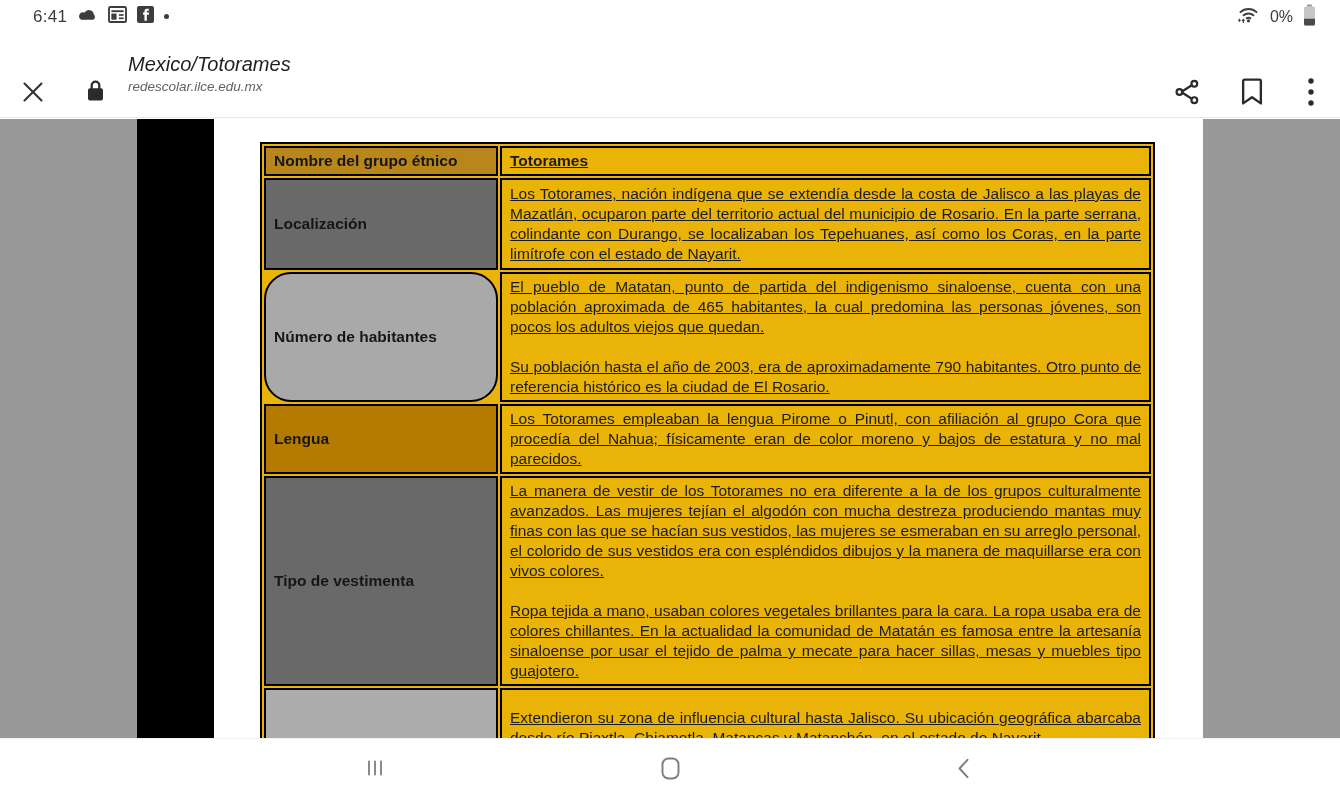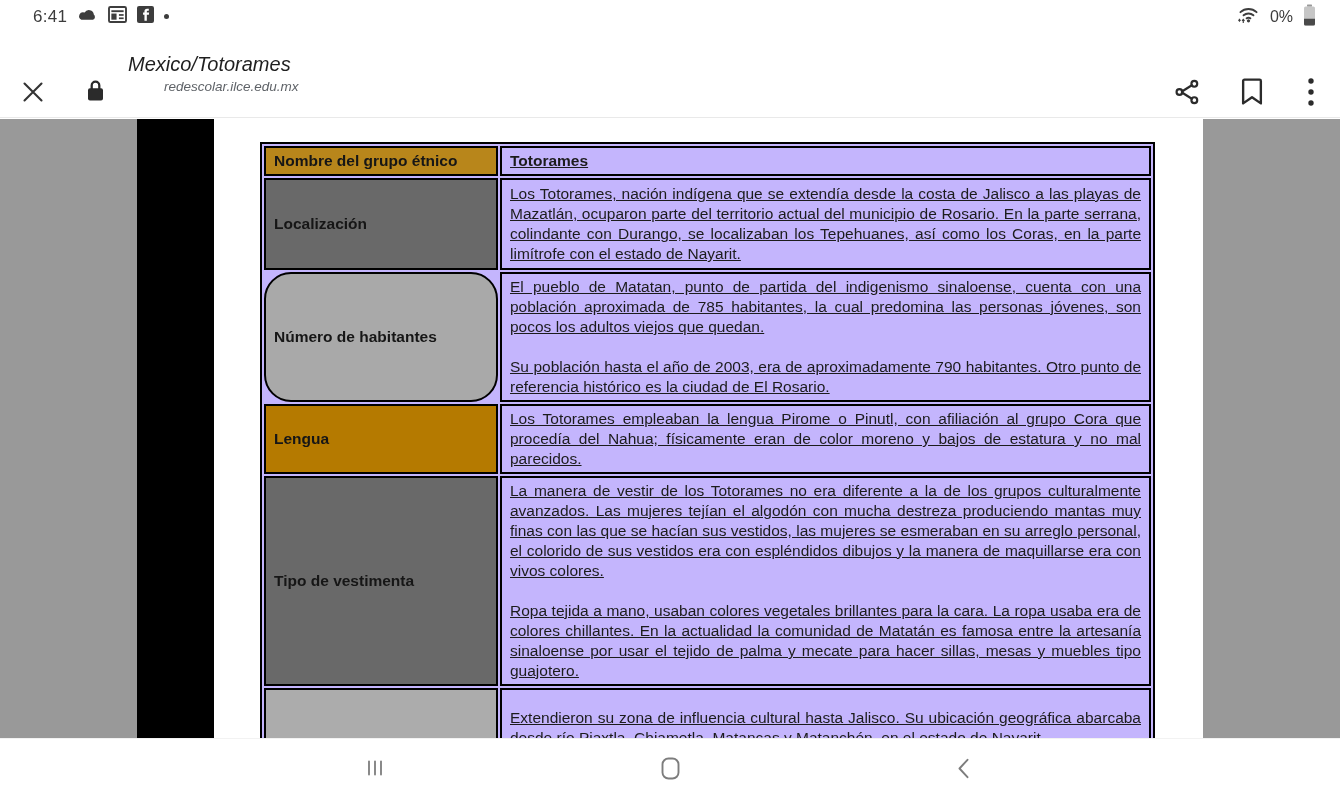--- a/index.html
+++ b/index.html
@@ -18,35 +18,35 @@
 
   
   .browser-header { position: absolute; top: 33px; left: 0; width: 100%; height: 85px;
     background: #fff; border-bottom: 1px solid #e9e9e9; font-style: italic; }
   .hdr-btn { position: absolute; background: transparent; border: none; cursor: pointer;
     display: flex; align-items: center; justify-content: center; }
   .close-btn { left: 18px; top: 60px; width: 30px; height: 30px; transform: translateY(-50%); }
   .lock-wrap { position: absolute; left: 86px; top: 60px; transform: translateY(-50%); }
   .title-block { position: absolute; left: 128px; top: 18px; }
   .page-title { font-size: 20px; color: #1f1f1f; line-height: 26px; }
-  .page-url { font-size: 13.5px; color: #5f6368; line-height: 20px; margin-left: 36px; }
+  .page-url { font-size: 13.5px; color: #5f6368; line-height: 20px; }
   .share-btn { left: 1170px; top: 60px; width: 34px; height: 34px; transform: translateY(-50%); }
   .bookmark-btn { left: 1235px; top: 60px; width: 34px; height: 34px; transform: translateY(-50%); }
   .overflow-btn { left: 1297px; top: 60px; width: 28px; height: 34px; transform: translateY(-50%); }
 
   
   .content { position: absolute; top: 119px; left: 0; width: 1340px; height: 619px;
     background: #fff; overflow: hidden; }
   .gutter-left { position: absolute; left: 0; top: 0; width: 137px; height: 100%; background: #999999; }
   .black-strip { position: absolute; left: 137px; top: 0; width: 77px; height: 100%; background: #000; }
   .gutter-right { position: absolute; left: 1203px; top: 0; width: 137px; height: 100%; background: #999999; }
 
   table.etable { position: absolute; left: 260px; top: 23px; width: 895px;
     border-collapse: separate; border-spacing: 2px; border: 2px solid #000;
-    background: #c4b5fd; table-layout: fixed; }
+    background: #eab308; table-layout: fixed; }
   table.etable td { border: 2px solid #000; padding: 3px 8px; vertical-align: middle; }
   td.lbl { width: 234px; font-weight: bold; font-size: 15.5px; color: #161616; padding-left: 9px; }
   td.val { font-size: 15.5px; line-height: 20px; color: #1c1c1c; text-decoration: underline; }
   td.val p { text-align: justify; }
   td.val p + p { margin-top: 20px; }
   td.val p.bold { font-weight: bold; text-align: left; }
   .bg-gold1 { background: #B8861B; }
   .bg-gold2 { background: #B57A00; }
   .bg-dgray { background: #696969; }
   .bg-lgray { background: #A9A9A9; border-radius: 27px; }
@@ -181,21 +181,21 @@
       </tr>
       <tr>
         <td class="lbl bg-dgray h-r2">Localización</td>
         <td class="val h-r2">
           <p>Los Totorames, nación indígena que se extendía desde la costa de Jalisco a las playas de Mazatlán, ocuparon parte del territorio actual del municipio de Rosario. En la parte serrana, colindante con Durango, se localizaban los Tepehuanes, así como los Coras, en la parte limítrofe con el estado de Nayarit.</p>
         </td>
       </tr>
       <tr>
         <td class="lbl bg-lgray h-r3">Número de habitantes</td>
         <td class="val h-r3">
-          <p>El pueblo de Matatan, punto de partida del indigenismo sinaloense, cuenta con una población aproximada de 785 habitantes, la cual predomina las personas jóvenes, son pocos los adultos viejos que quedan.</p>
+          <p>El pueblo de Matatan, punto de partida del indigenismo sinaloense, cuenta con una población aproximada de 465 habitantes, la cual predomina las personas jóvenes, son pocos los adultos viejos que quedan.</p>
           <p>Su población hasta el año de 2003, era de aproximadamente 790 habitantes. Otro punto de referencia histórico es la ciudad de El Rosario.</p>
         </td>
       </tr>
       <tr>
         <td class="lbl bg-gold2 h-r4">Lengua</td>
         <td class="val h-r4">
           <p>Los Totorames empleaban la lengua Pirome o Pinutl, con afiliación al grupo Cora que procedía del Nahua; físicamente eran de color moreno y bajos de estatura y no mal parecidos.</p>
         </td>
       </tr>
       <tr>

